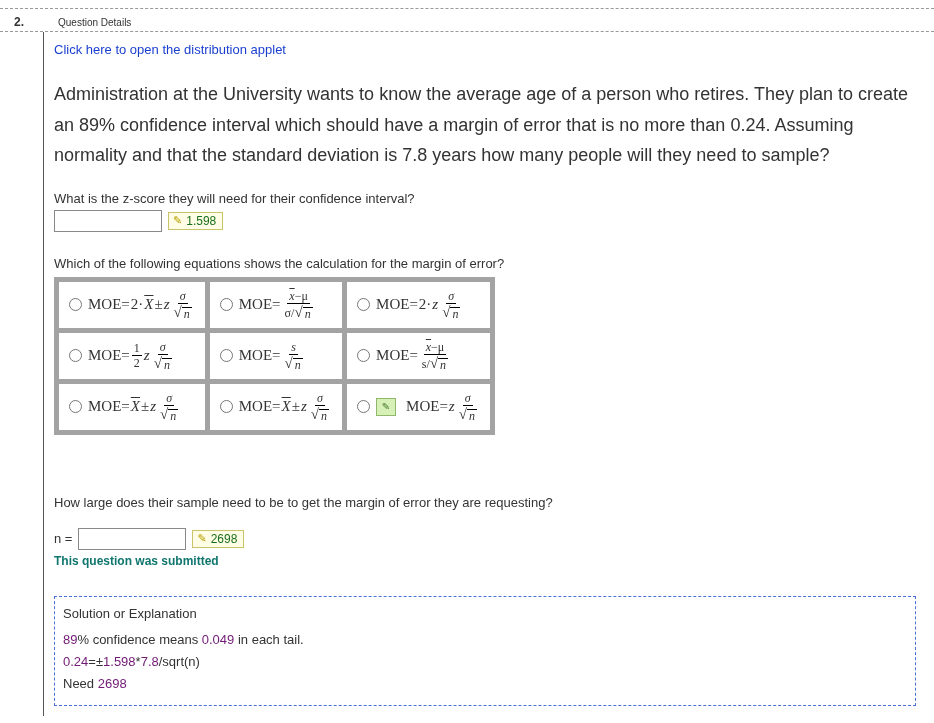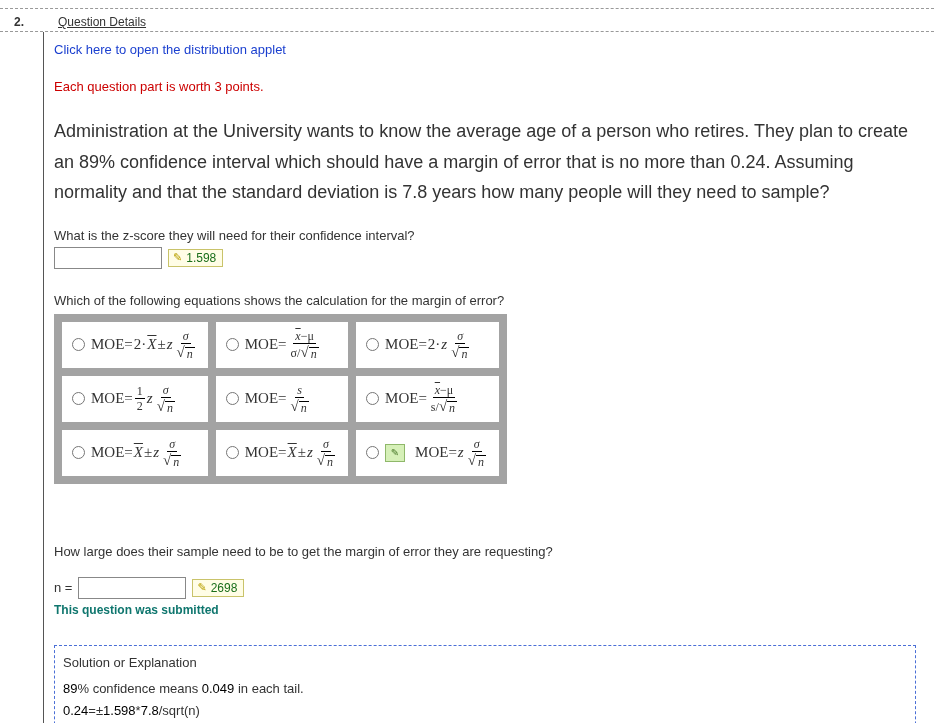--- a/index.html
+++ b/index.html
@@ -21,23 +21,22 @@
     padding: 4px 0 2px 0;
     border-bottom: 1px dashed #999;
   }
   .qnum {
     width: 44px;
     font-weight: bold;
     font-size: 12px;
     padding-left: 14px;
   }
   .qtitle {
-    font-size: 12px;
+    font-size: 10px;
     flex: 0 0 auto;
-    text-decoration: underline;
   }
   .spacer { flex: 1 1 auto; }
   .qref {
     font-size: 12px;
     color: #333;
     padding-right: 20px;
   }
   .body-wrap {
     display: flex;
   }
@@ -101,21 +100,21 @@
     color: #1a6e1a;
     font-weight: normal;
   }
 
   .moe-table {
     border-collapse: collapse;
     margin-top: 6px;
     border: 2px solid #666;
   }
   .moe-table td {
-    border: 8px solid #a3a3a3;
+    border: 5px solid #a3a3a3;
     padding: 8px 10px;
     vertical-align: middle;
     white-space: nowrap;
   }
   .radio-cell {
     display: flex;
     align-items: center;
     gap: 6px;
   }
   .radio-cell input[type=radio] {
@@ -189,41 +188,40 @@
     border: 1px dashed #4a6fd6;
     margin-top: 28px;
     padding: 6px 8px 10px 8px;
     font-size: 13px;
     line-height: 1.7;
   }
   .sol-title {
     color: #333;
     margin-bottom: 4px;
   }
-  .hl-red { color: #000000; }
+  .hl-red { color: #701a75; }
   .sup { font-size: 10px; vertical-align: super; }
 </style>
 </head>
 <body>
 
 <div class="top-border"></div>
 
 <div class="header-row">
   <div class="qnum">2.</div>
   <div class="qtitle">Question Details</div>
   <div class="spacer"></div>
 </div>
 
 <div class="body-wrap">
   <div class="left-rail"></div>
   <div class="content">
 
     <div class="link-blue">Click here to open the distribution applet</div>
 
-    <div class="red-note">Each question part is worth 3 points.</div>
 
     <div class="para">Administration at the University wants to know the average age of a person who retires. They plan to create an 89% confidence interval which should have a margin of error that is no more than 0.24. Assuming normality and that the standard deviation is 7.8 years how many people will they need to sample?</div>
 
     <div class="prompt">What is the z-score they will need for their confidence interval?</div>
     <div class="answer-row">
       <input type="text" class="ans-input" style="">
       <span class="key-badge">
         <span class="key-icon">✎</span>
         <span class="key-val">1.598</span>
       </span>

